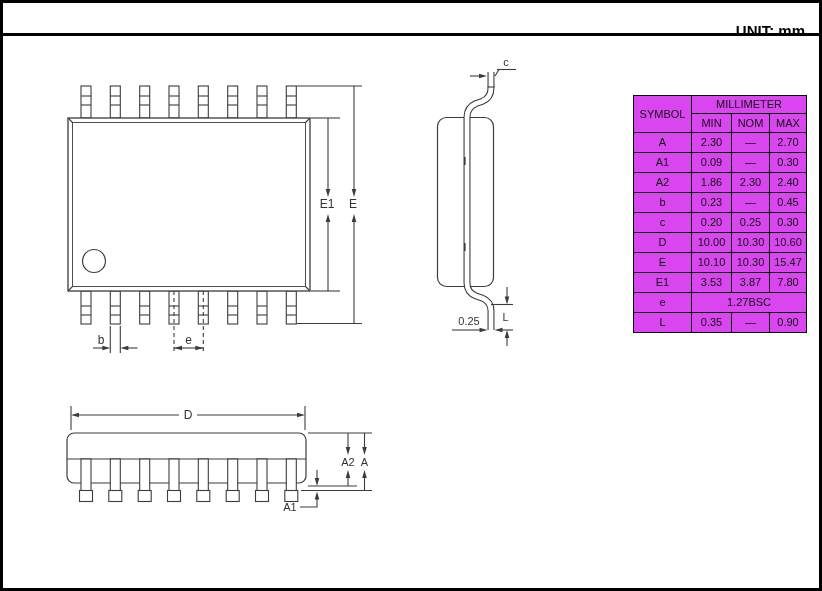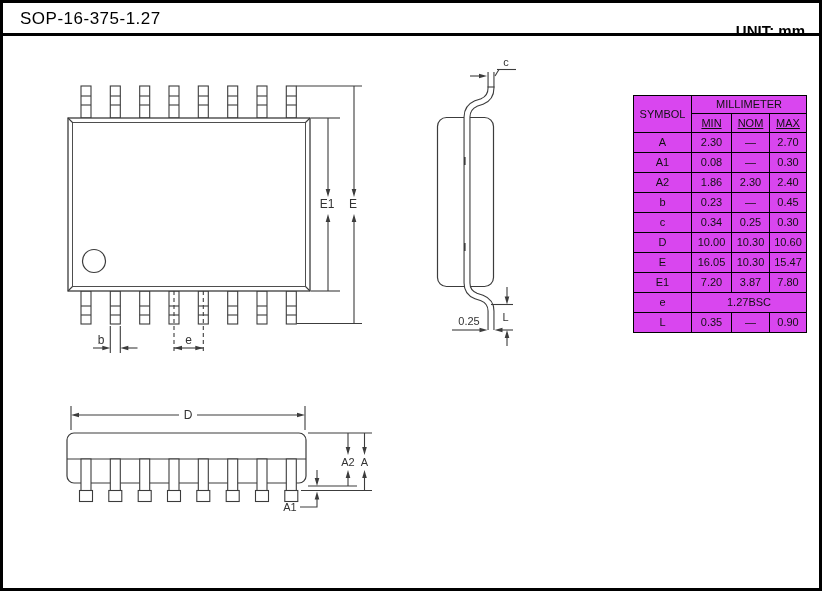--- a/index.html
+++ b/index.html
@@ -32,29 +32,28 @@
     font-weight:normal;
     text-align:center;
     color:#111;
     padding:0;
     height:19px;
     line-height:1;
     overflow:hidden;
     white-space:nowrap;
   }
   table.dim-table tr.hdr1 th{height:17px;}
-  table.dim-table tr.hdr2 th{height:18px;text-decoration:underline;}
+  table.dim-table tr.hdr2 th{height:18px;}
   col.c-sym{width:58px;} col.c-min{width:40px;} col.c-nom{width:38px;} col.c-max{width:37px;}
 </style>
 </head>
 <body>
 
 <div class="canvas">
 
-  <div class="title-text">SOP-16-375-1.27</div>
   <div class="unit-text">UNIT: mm</div>
   <div class="titlebar-line"></div>
 
   <svg class="drawing" width="816" height="585" viewBox="3 3 816 585" fill="none" stroke="#3c3c3c" stroke-width="1.1">
 
     <defs>
       <g id="pinT">
         <rect x="0" y="0" width="10" height="32" fill="#fff"></rect>
         <line x1="0" y1="10" x2="10" y2="10"></line>
         <line x1="0" y1="19" x2="10" y2="19"></line>
@@ -246,57 +245,57 @@
       <th>MAX</th>
     </tr>
     <tr>
       <td>A</td>
       <td>2.30</td>
       <td>—</td>
       <td>2.70</td>
     </tr>
     <tr>
       <td>A1</td>
-      <td>0.08</td>
+      <td>0.09</td>
       <td>—</td>
       <td>0.30</td>
     </tr>
     <tr>
       <td>A2</td>
       <td>1.86</td>
       <td>2.30</td>
       <td>2.40</td>
     </tr>
     <tr>
       <td>b</td>
       <td>0.23</td>
       <td>—</td>
       <td>0.45</td>
     </tr>
     <tr>
       <td>c</td>
-      <td>0.34</td>
+      <td>0.20</td>
       <td>0.25</td>
       <td>0.30</td>
     </tr>
     <tr>
       <td>D</td>
       <td>10.00</td>
       <td>10.30</td>
       <td>10.60</td>
     </tr>
     <tr>
       <td>E</td>
-      <td>16.05</td>
+      <td>10.10</td>
       <td>10.30</td>
       <td>15.47</td>
     </tr>
     <tr>
       <td>E1</td>
-      <td>7.20</td>
+      <td>3.53</td>
       <td>3.87</td>
       <td>7.80</td>
     </tr>
     <tr>
       <td>e</td>
       <td colspan="3">1.27BSC</td>
     </tr>
     <tr>
       <td>L</td>
       <td>0.35</td>

